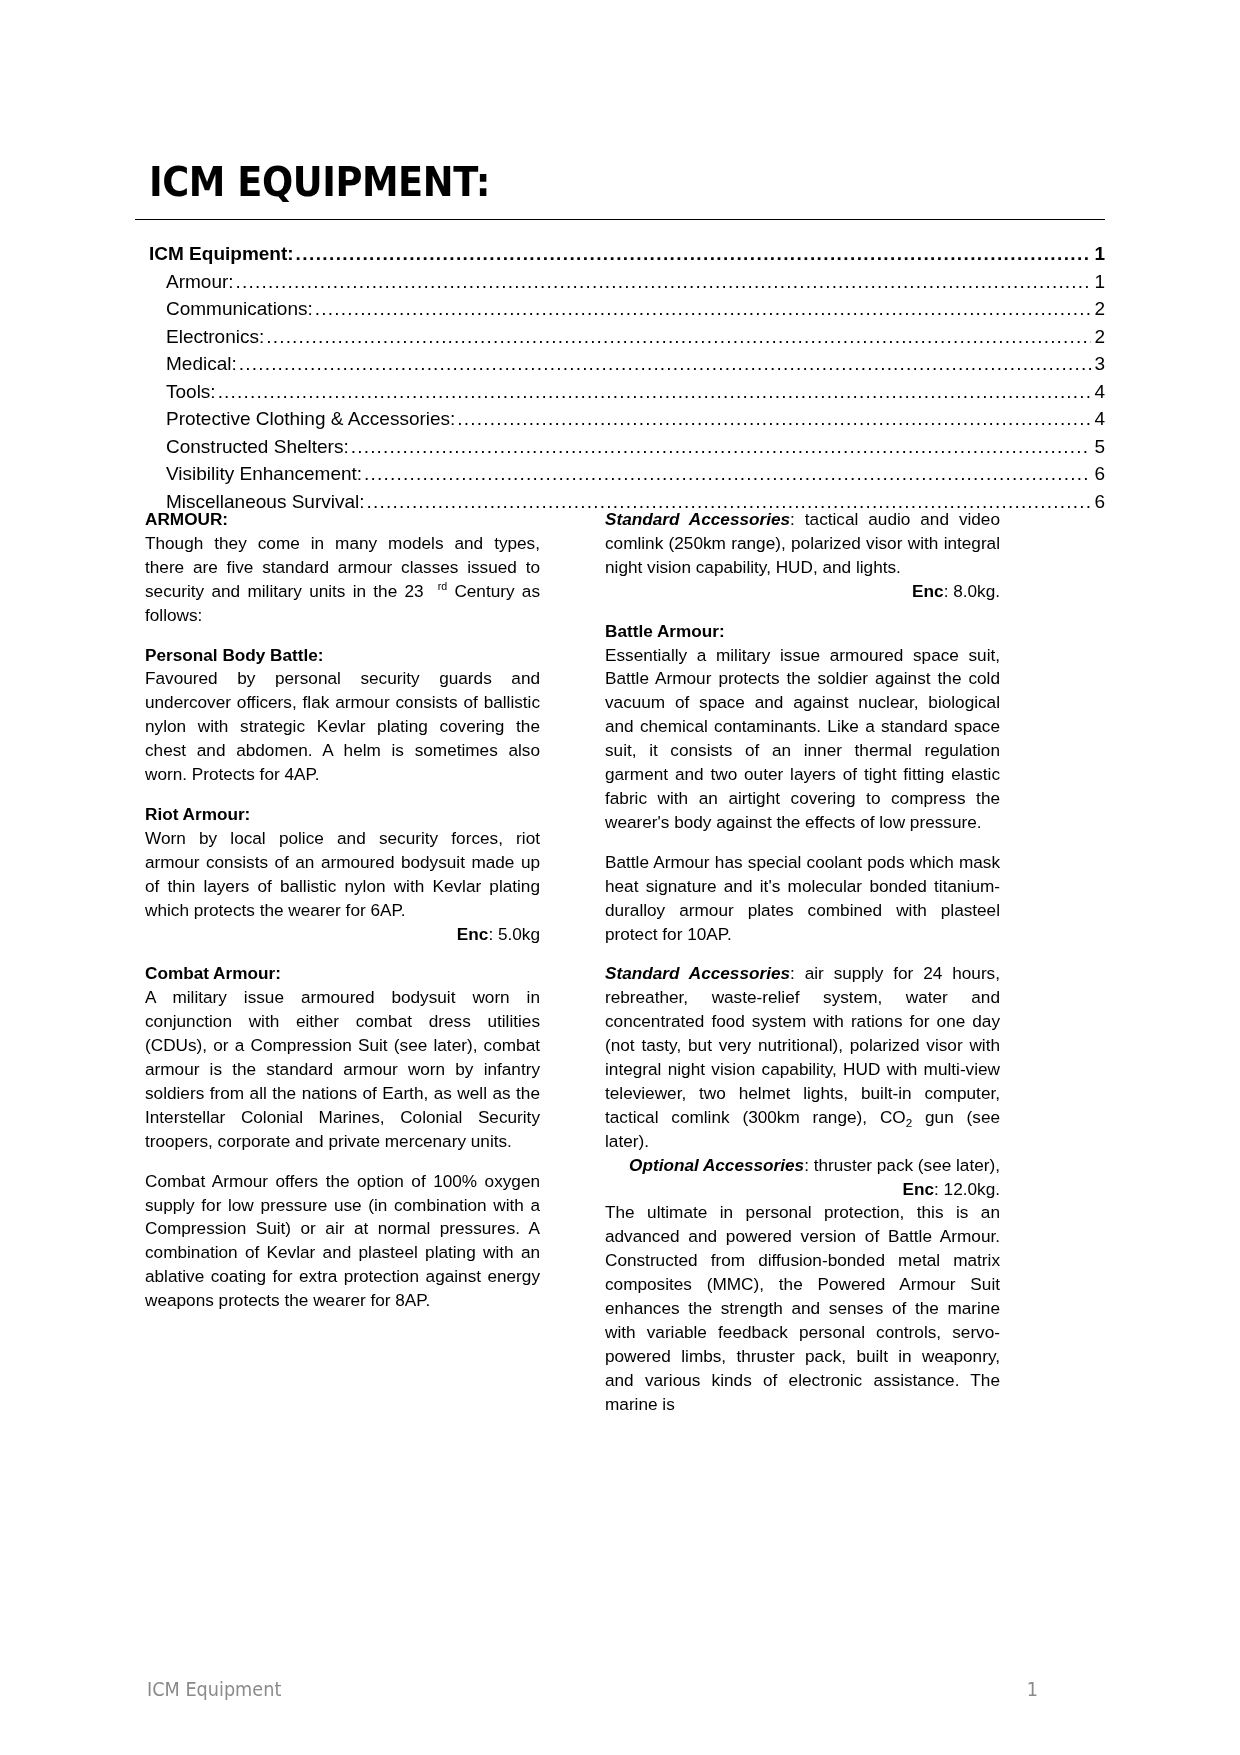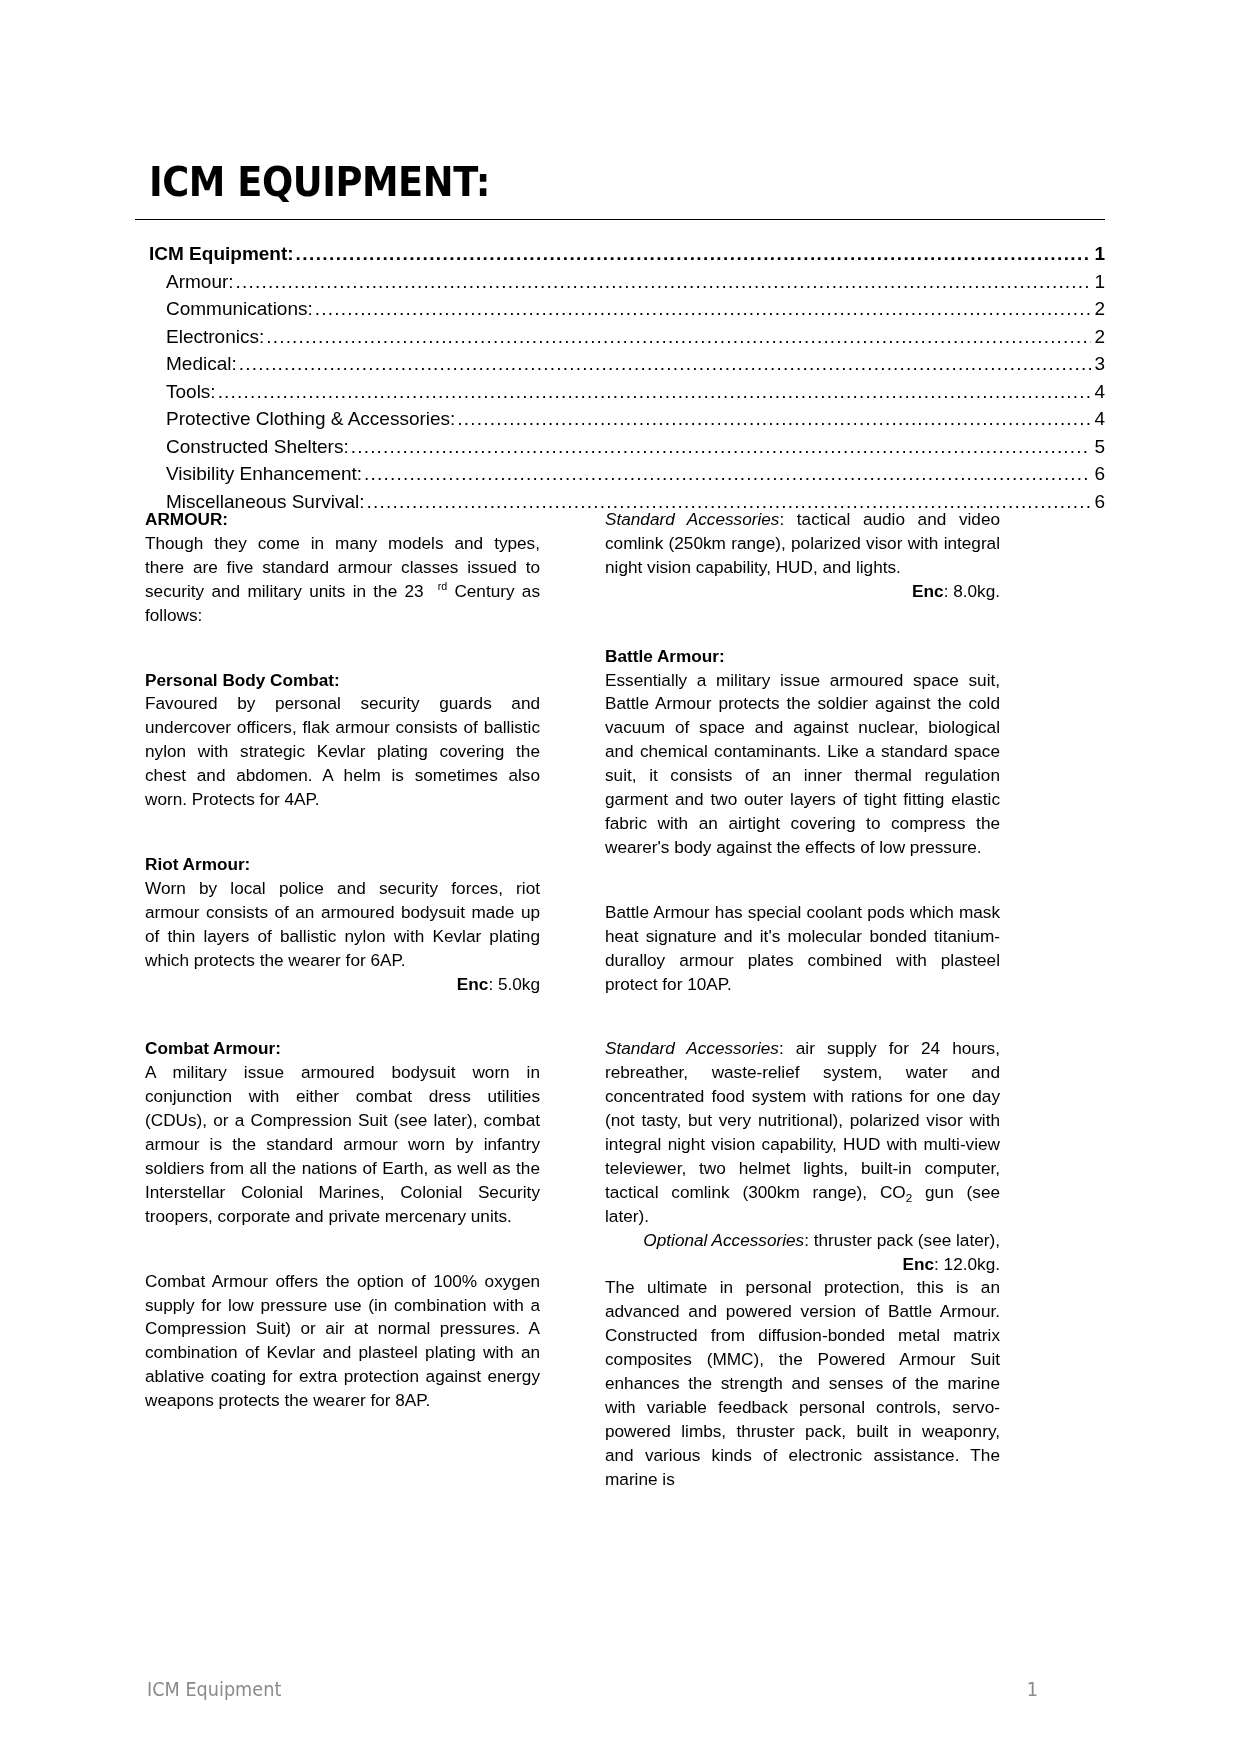--- a/index.html
+++ b/index.html
@@ -121,26 +121,26 @@
     text-align: justify;
     text-justify: inter-word;
     color: #000;
   }
   .col p.head {
     font-weight: bold;
     text-align: left;
     margin: 0;
   }
   .col p.gap {
-    margin-top: 41px;
+    margin-top: 16px;
   }
   .col p.last-left {
     text-align: right;
   }
-  i, em { font-style: italic; }
+  i, em { font-style: italic; font-weight: bold; }
   b, strong { font-weight: bold; }
   sup { font-size: 0.62em; vertical-align: super; line-height: 0; margin-left: 14px; }
   sub { font-size: 0.68em; vertical-align: sub; line-height: 0; }
 
   
   .footer {
     position: absolute;
     left: 132px;
     top: 1678px;
     width: 958px;
@@ -229,21 +229,21 @@
   </div>
 
   <div class="columns">
 
     <div class="col col-left">
 
       <p class="head">ARMOUR:</p>
 
       <p><span>Though they come in many models and types, there are five standard armour classes issued to security and military units in the 23</span><sup>rd</sup><span> Century as follows:</span></p>
 
-      <p class="head gap">Personal Body Combat:</p>
+      <p class="head gap">Personal Body Battle:</p>
       <p>Favoured by personal security guards and undercover officers, flak armour consists of ballistic nylon with strategic Kevlar plating covering the chest and abdomen.  A helm is sometimes also worn.  Protects for 4AP.</p>
 
       <p class="head gap">Riot Armour:</p>
       <p>Worn by local police and security forces, riot armour consists of an armoured bodysuit made up of  thin layers of ballistic nylon with Kevlar plating which protects the wearer for 6AP.</p>
       <p class="last-left"><b>Enc</b><span>: 5.0kg</span></p>
 
       <p class="head gap">Combat Armour:</p>
       <p>A military issue armoured bodysuit worn in conjunction with either combat dress utilities (CDUs), or a Compression Suit (see later), combat armour is the standard armour worn by infantry soldiers from all the nations of Earth, as well as the Interstellar Colonial Marines, Colonial Security troopers, corporate and private mercenary units.</p>
       <p class="gap">Combat Armour offers the option of 100% oxygen supply for low pressure use (in combination with a Compression Suit) or air at normal pressures. A combination of Kevlar and plasteel plating with an ablative coating for extra protection against energy weapons protects the wearer for 8AP.</p>
 

